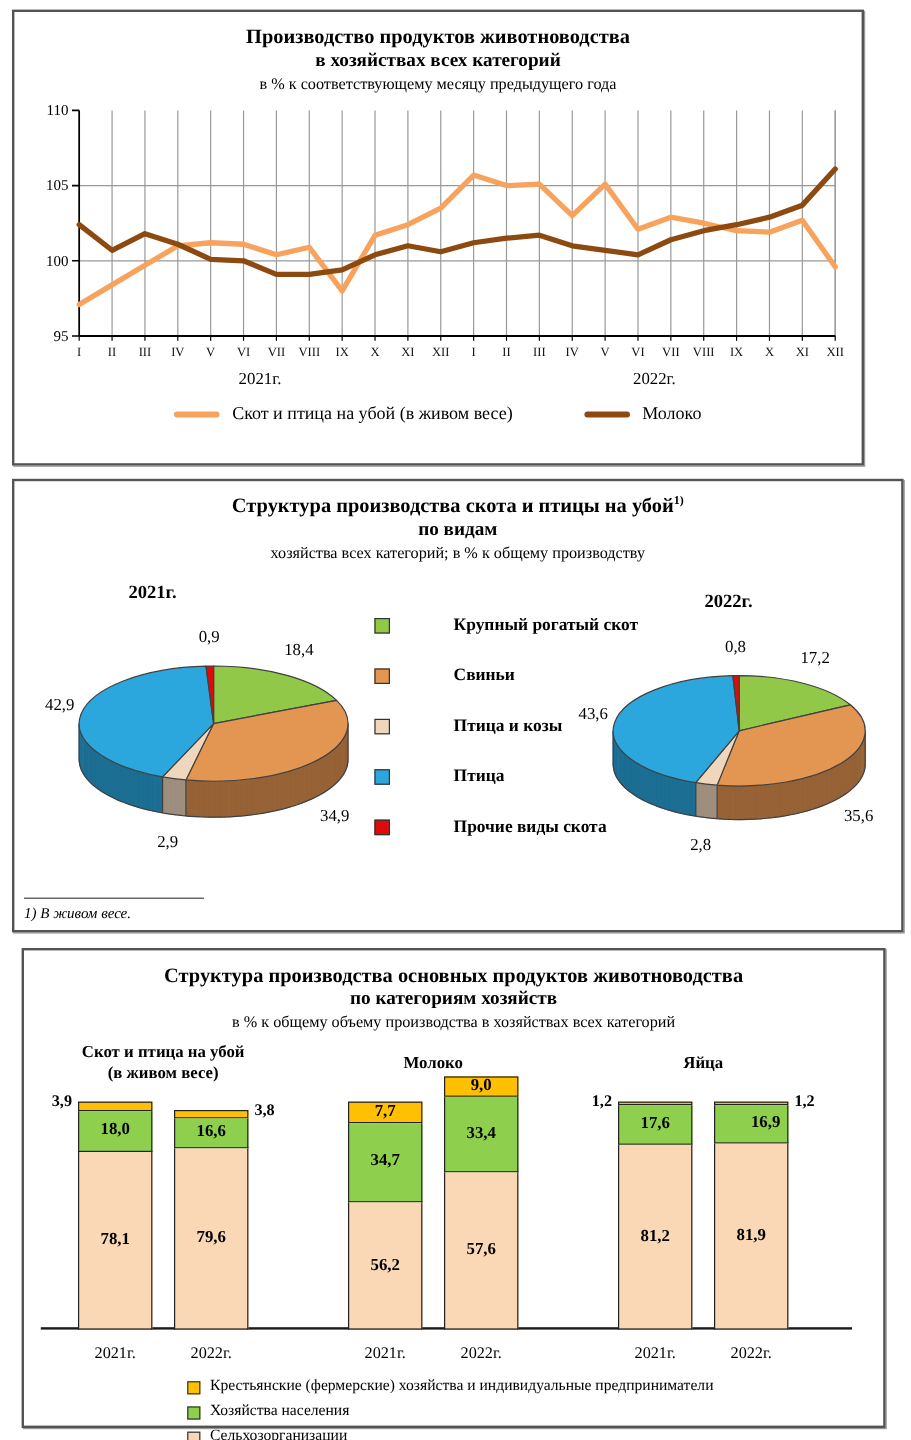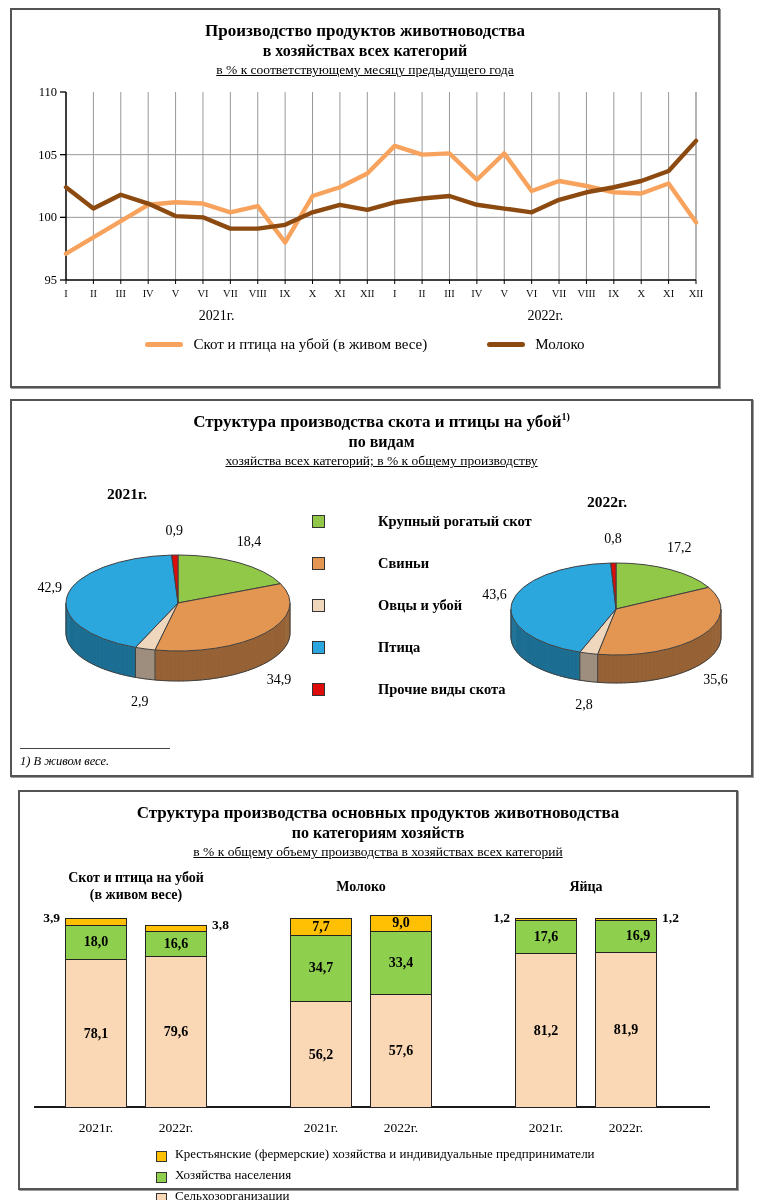--- a/index.html
+++ b/index.html
@@ -3,21 +3,21 @@
 <meta charset="utf-8">
 <style>
   html,body{margin:0;padding:0;background:#fff;}
   body{width:759px;height:1200px;position:relative;font-family:"Liberation Serif", serif;color:#000;}
   .panel{position:absolute;background:#fff;border:2px solid #545454;box-shadow:1px 1px 0 #9a9a9a;box-sizing:border-box;}
   #panel1{left:10px;top:8px;width:710px;height:380px;}
   #panel2{left:10px;top:399px;width:743px;height:378px;}
   #panel3{left:18px;top:790px;width:720px;height:400px;}
   .t1{text-align:center;font-weight:bold;font-size:17px;margin-top:10px;line-height:1.25;}
   .t2{text-align:center;font-weight:bold;font-size:16px;line-height:1.2;}
-  .sub{text-align:center;font-size:13.5px;margin-top:2px;text-decoration:underline;}
+  .sub{text-align:center;font-size:13.5px;margin-top:2px;}
   sup{font-size:10px;font-weight:bold;}
   
   #line-wrap{margin-top:4px;text-align:center;}
   #p1-legend{display:flex;justify-content:center;gap:60px;align-items:center;margin-top:2px;font-size:15px;}
   .leg-line{display:inline-block;width:38px;height:5px;border-radius:3px;margin-right:10px;vertical-align:middle;}
   .leg-item{display:flex;align-items:center;}
   
   .pie-year{position:absolute;font-weight:bold;font-size:15.5px;}
   #pie-year-2021{left:95px;top:84px;}
   #pie-year-2022{left:575px;top:92px;}
@@ -365,21 +365,21 @@
     <div class="pleg-item">
         <span class="pleg-sw" style="background: rgb(146, 200, 71);"></span>
         <span>Крупный рогатый скот</span>
       </div>
     <div class="pleg-item">
         <span class="pleg-sw" style="background: rgb(227, 149, 82);"></span>
         <span>Свиньи</span>
       </div>
     <div class="pleg-item">
         <span class="pleg-sw" style="background: rgb(239, 215, 190);"></span>
-        <span>Овцы и убой</span>
+        <span>Птица и козы</span>
       </div>
     <div class="pleg-item">
         <span class="pleg-sw" style="background: rgb(43, 167, 222);"></span>
         <span>Птица</span>
       </div>
     <div class="pleg-item">
         <span class="pleg-sw" style="background: rgb(223, 10, 10);"></span>
         <span>Прочие виды скота</span>
       </div>
   </div>
@@ -444,21 +444,21 @@
           <div class="bar-year">2021г.</div>
         </div>
         <div class="bar-col">
           <div class="bar-stack">
             <div class="seg" style="height: 17.1px; background: rgb(255, 192, 3);">
               <span class="seg-label">9,0</span>
             </div>
             <div class="seg" style="height: 63.46px; background: rgb(142, 208, 78);">
               <span class="seg-label">33,4</span>
             </div>
-            <div class="seg" style="height: 113px; background: rgb(251, 216, 181);">
+            <div class="seg" style="height: 131px; background: rgb(251, 216, 181);">
               <span class="seg-label">57,6</span>
             </div>
           </div>
           <div class="bar-year">2022г.</div>
         </div>
       </div>
       <div class="bar-group">
         <div class="bar-col">
           <div class="bar-stack">
             <span class="out-label out-left">1,2</span>

